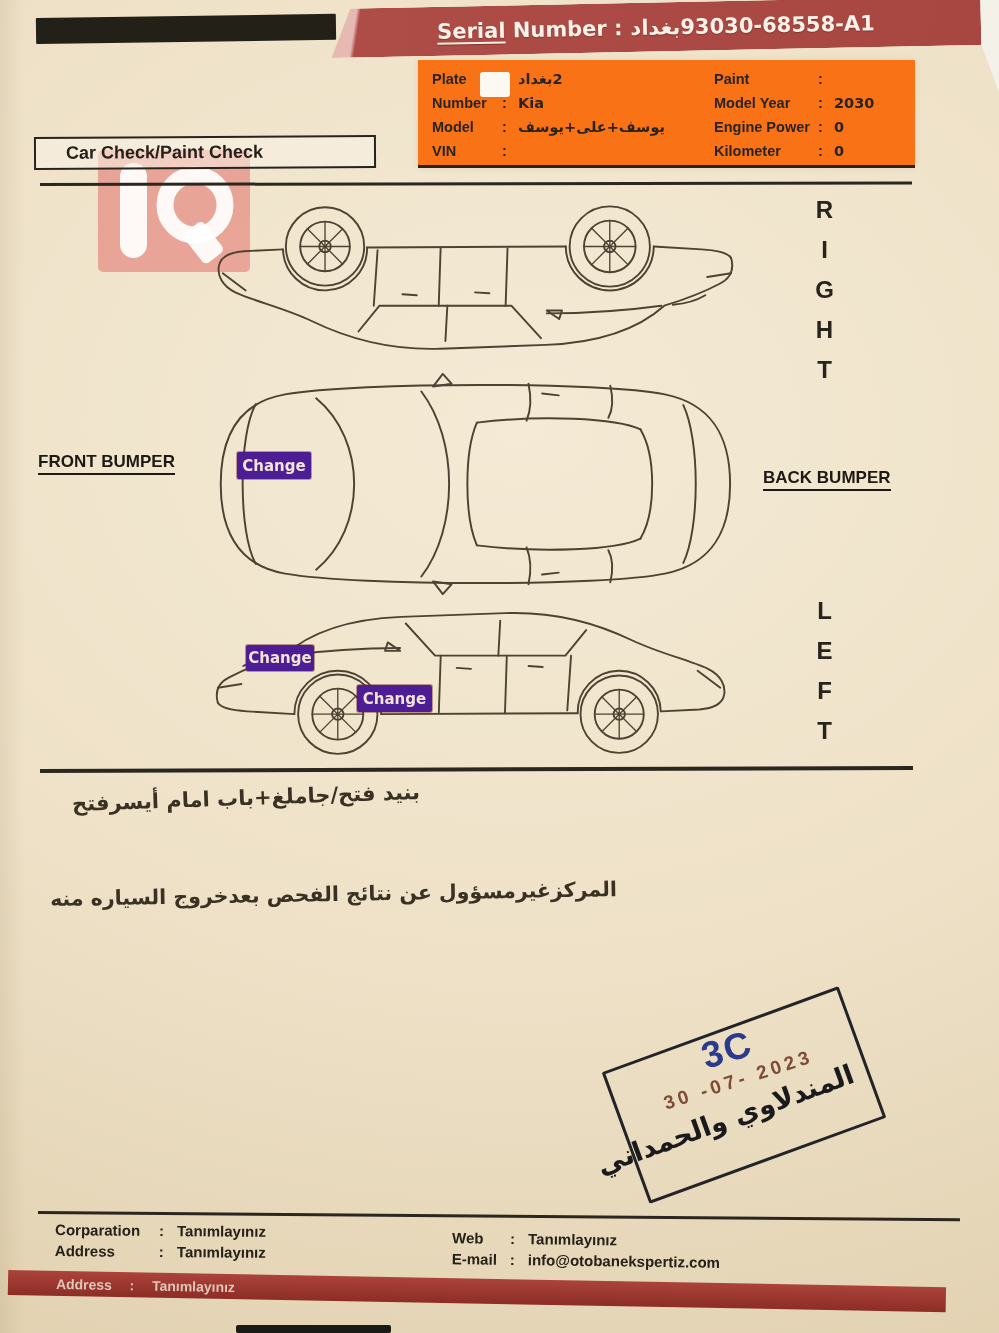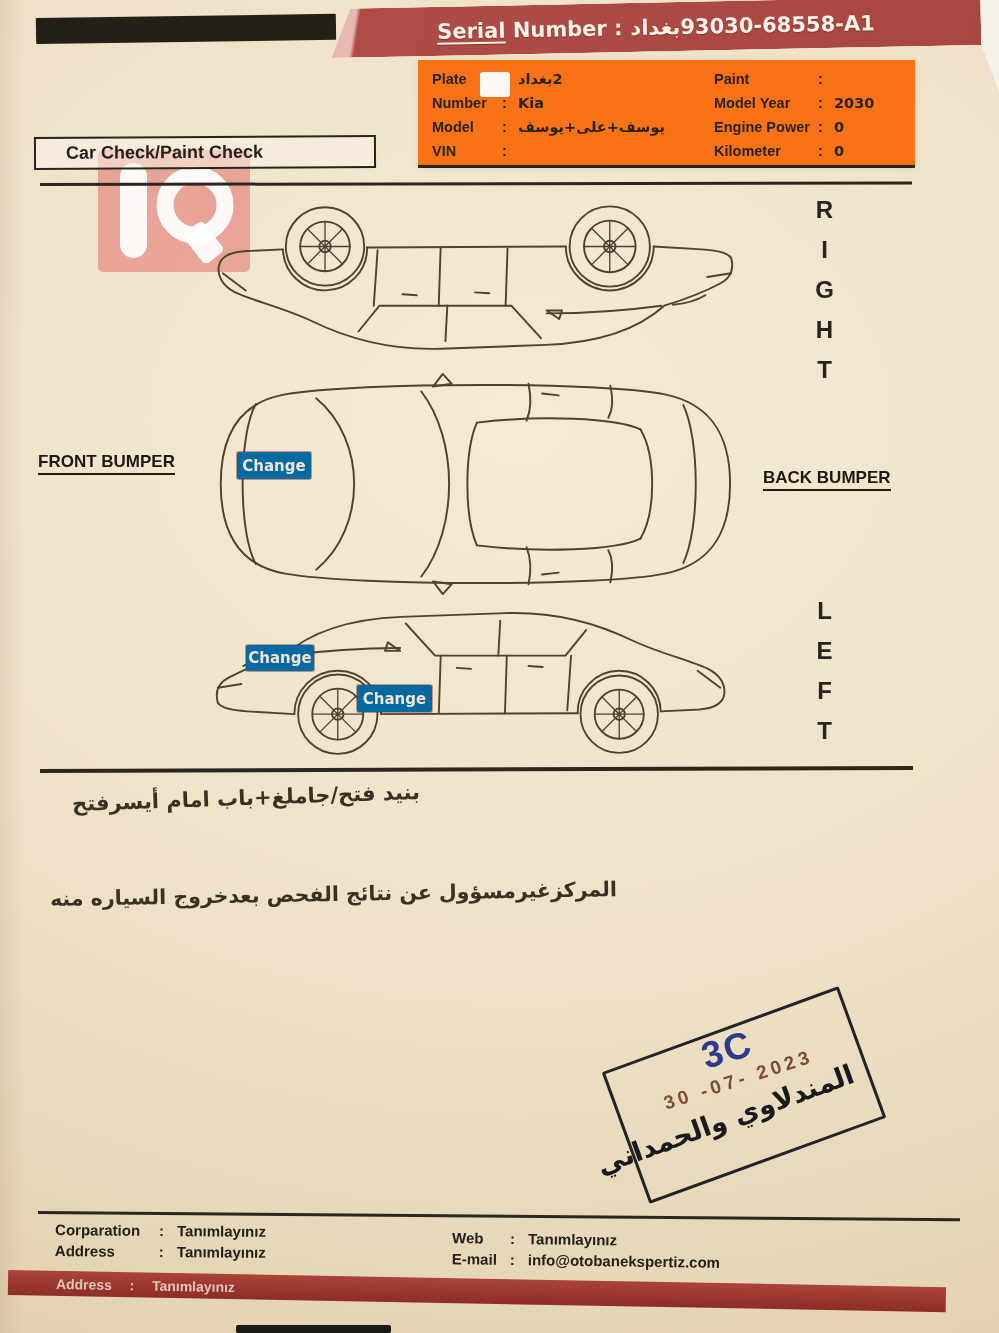--- a/index.html
+++ b/index.html
@@ -60,21 +60,21 @@
     background:rgba(224,101,97,.5); border-radius:5px; }
 
   .rule { background:#2b261e; transform-origin:left center; }
 
   .vlabel { writing-mode:vertical-rl; text-orientation:upright;
     font-weight:bold; font-size:24px; letter-spacing:13px; color:#28231b; }
 
   .bumplabel { font-weight:bold; font-size:17px; color:#1e1a13;
     border-bottom:2.5px solid #1e1a13; padding-bottom:1px; }
 
-  .badge { background:#0369a1; color:#f3e3d5; font-weight:bold; font-size:15px;
+  .badge { background:#4c1d95; color:#f3e3d5; font-weight:bold; font-size:15px;
     font-family:"DejaVu Sans","Liberation Sans",sans-serif;
     display:flex; align-items:center; justify-content:center;
     border-radius:2px; box-shadow:0 0 0 1px rgba(110,28,24,.4); }
 
   .car { overflow:visible; }
 
   .note { font-family:"DejaVu Sans","Liberation Sans",sans-serif;
     font-weight:bold; color:#3a3122; white-space:nowrap; }
 
   

